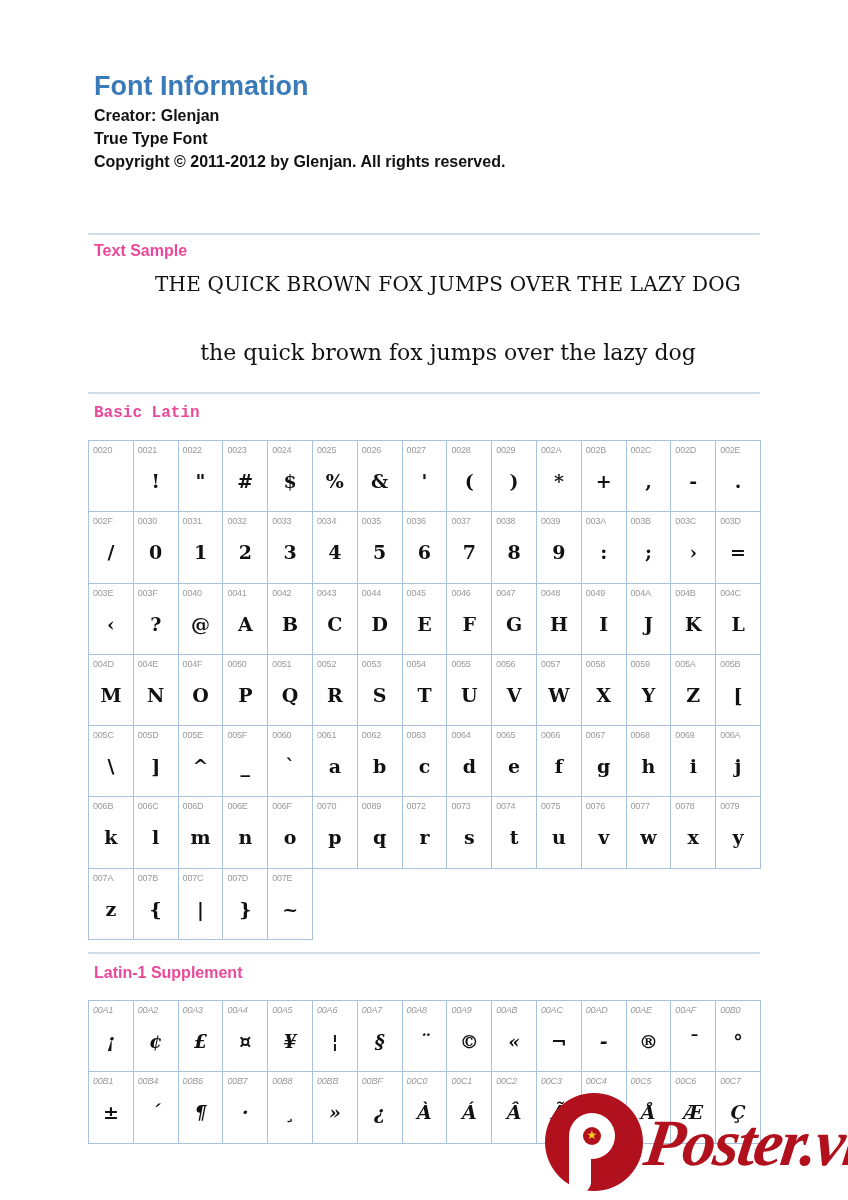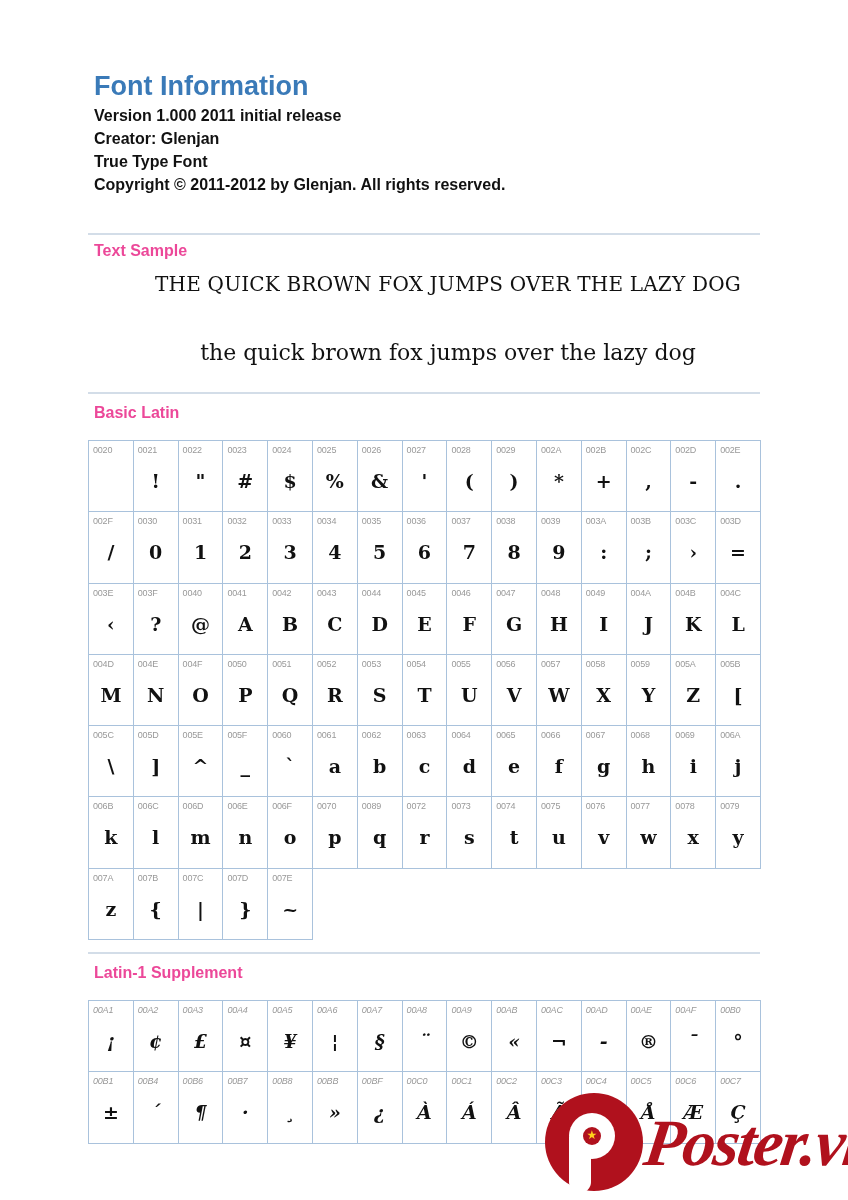--- a/index.html
+++ b/index.html
@@ -52,33 +52,32 @@
                  font-style: italic; font-weight: bold; font-size: 66px; color: #b0111d;
                  letter-spacing: -2px; line-height: 80px; transform: skewX(-8deg); }
   </style>
 </head>
 <body>
 
 <div class="page">
 
   <div class="title">Font Information</div>
   <div class="info">
-    <div>Version 1.000 2011 initial release</div>
     <div>Creator: Glenjan</div>
     <div>True Type Font</div>
     <div>Copyright © 2011-2012 by Glenjan. All rights reserved.</div>
   </div>
 
   <div class="rule" style="top:233px;"></div>
   <div class="section-head" style="top:241px;">Text Sample</div>
   <div class="sample-upper">THE QUICK BROWN FOX JUMPS OVER THE LAZY DOG</div>
   <div class="sample-lower">the quick brown fox jumps over the lazy dog</div>
 
   <div class="rule" style="top:392px;"></div>
-  <div class="section-head" style="top:403px;">Basic Latin</div>
+  <div class="section-head" style="top:403px;font-family:Liberation Mono, monospace;">Basic Latin</div>
   <div class="grid" id="grid-basic" style="top:440px;">
       <div class="cell">
         <span class="code">0020</span>
         <span class="glyph"></span>
       </div>
       <div class="cell">
         <span class="code">0021</span>
         <span class="glyph">!</span>
       </div>
       <div class="cell">

